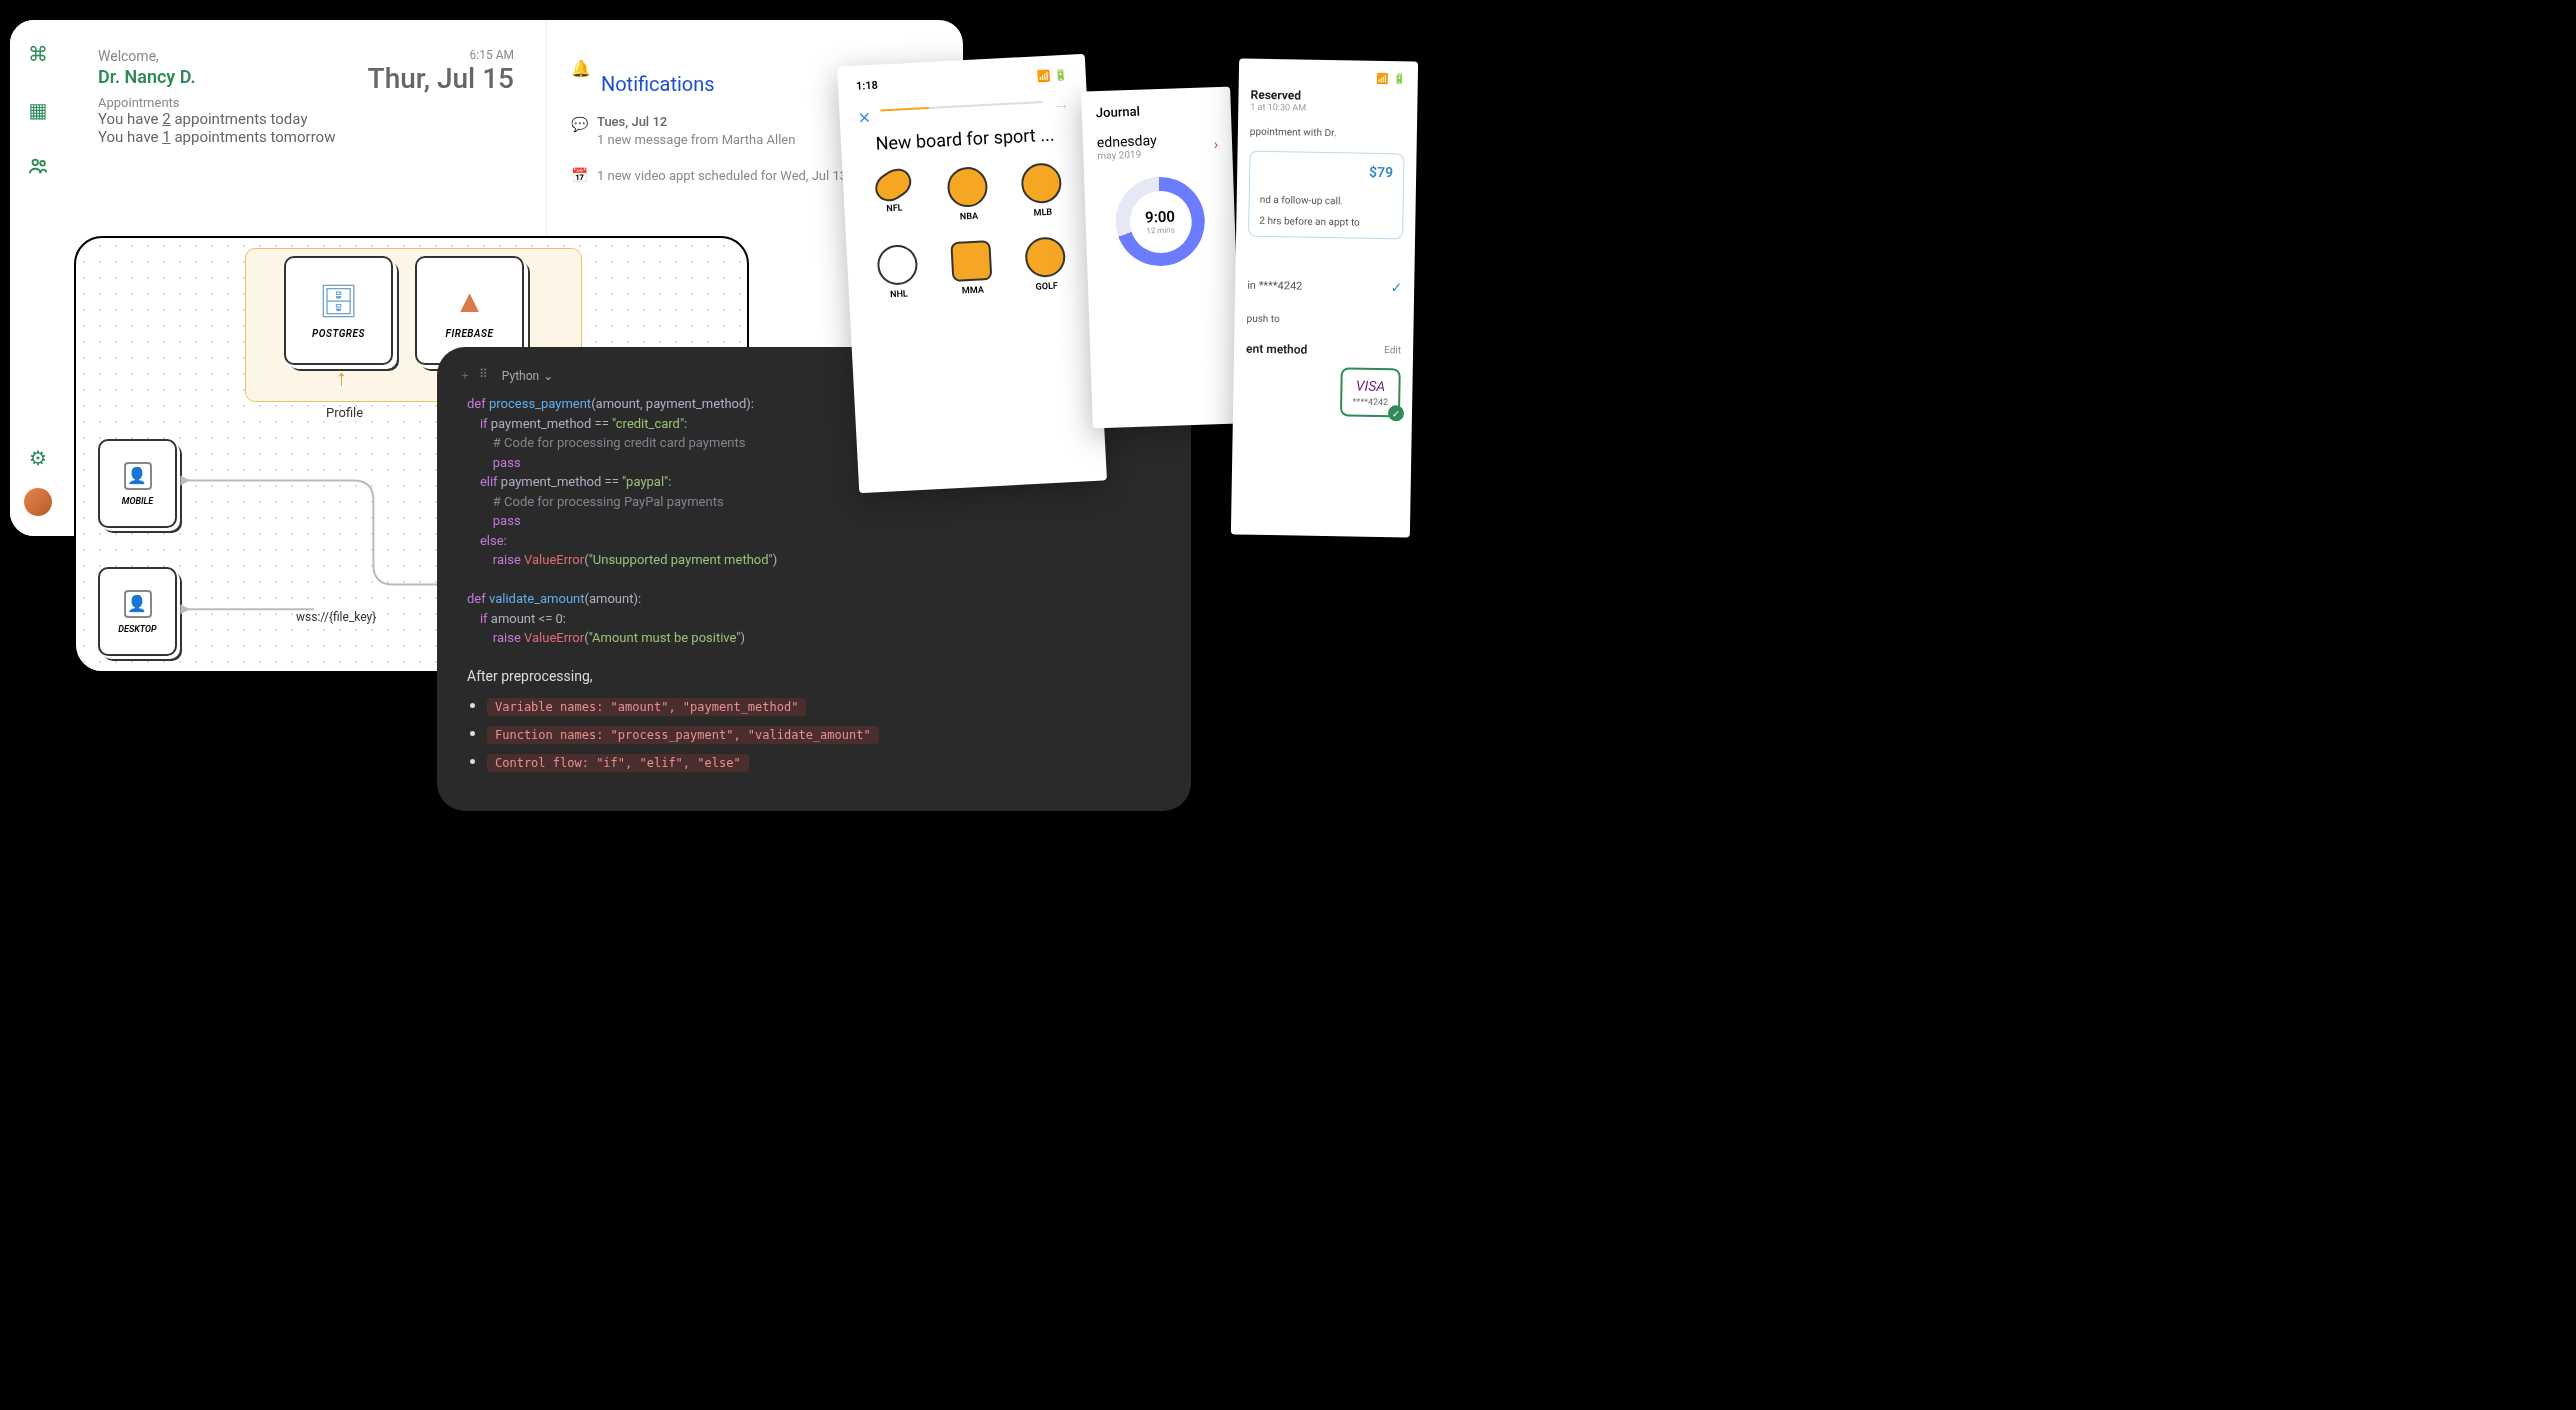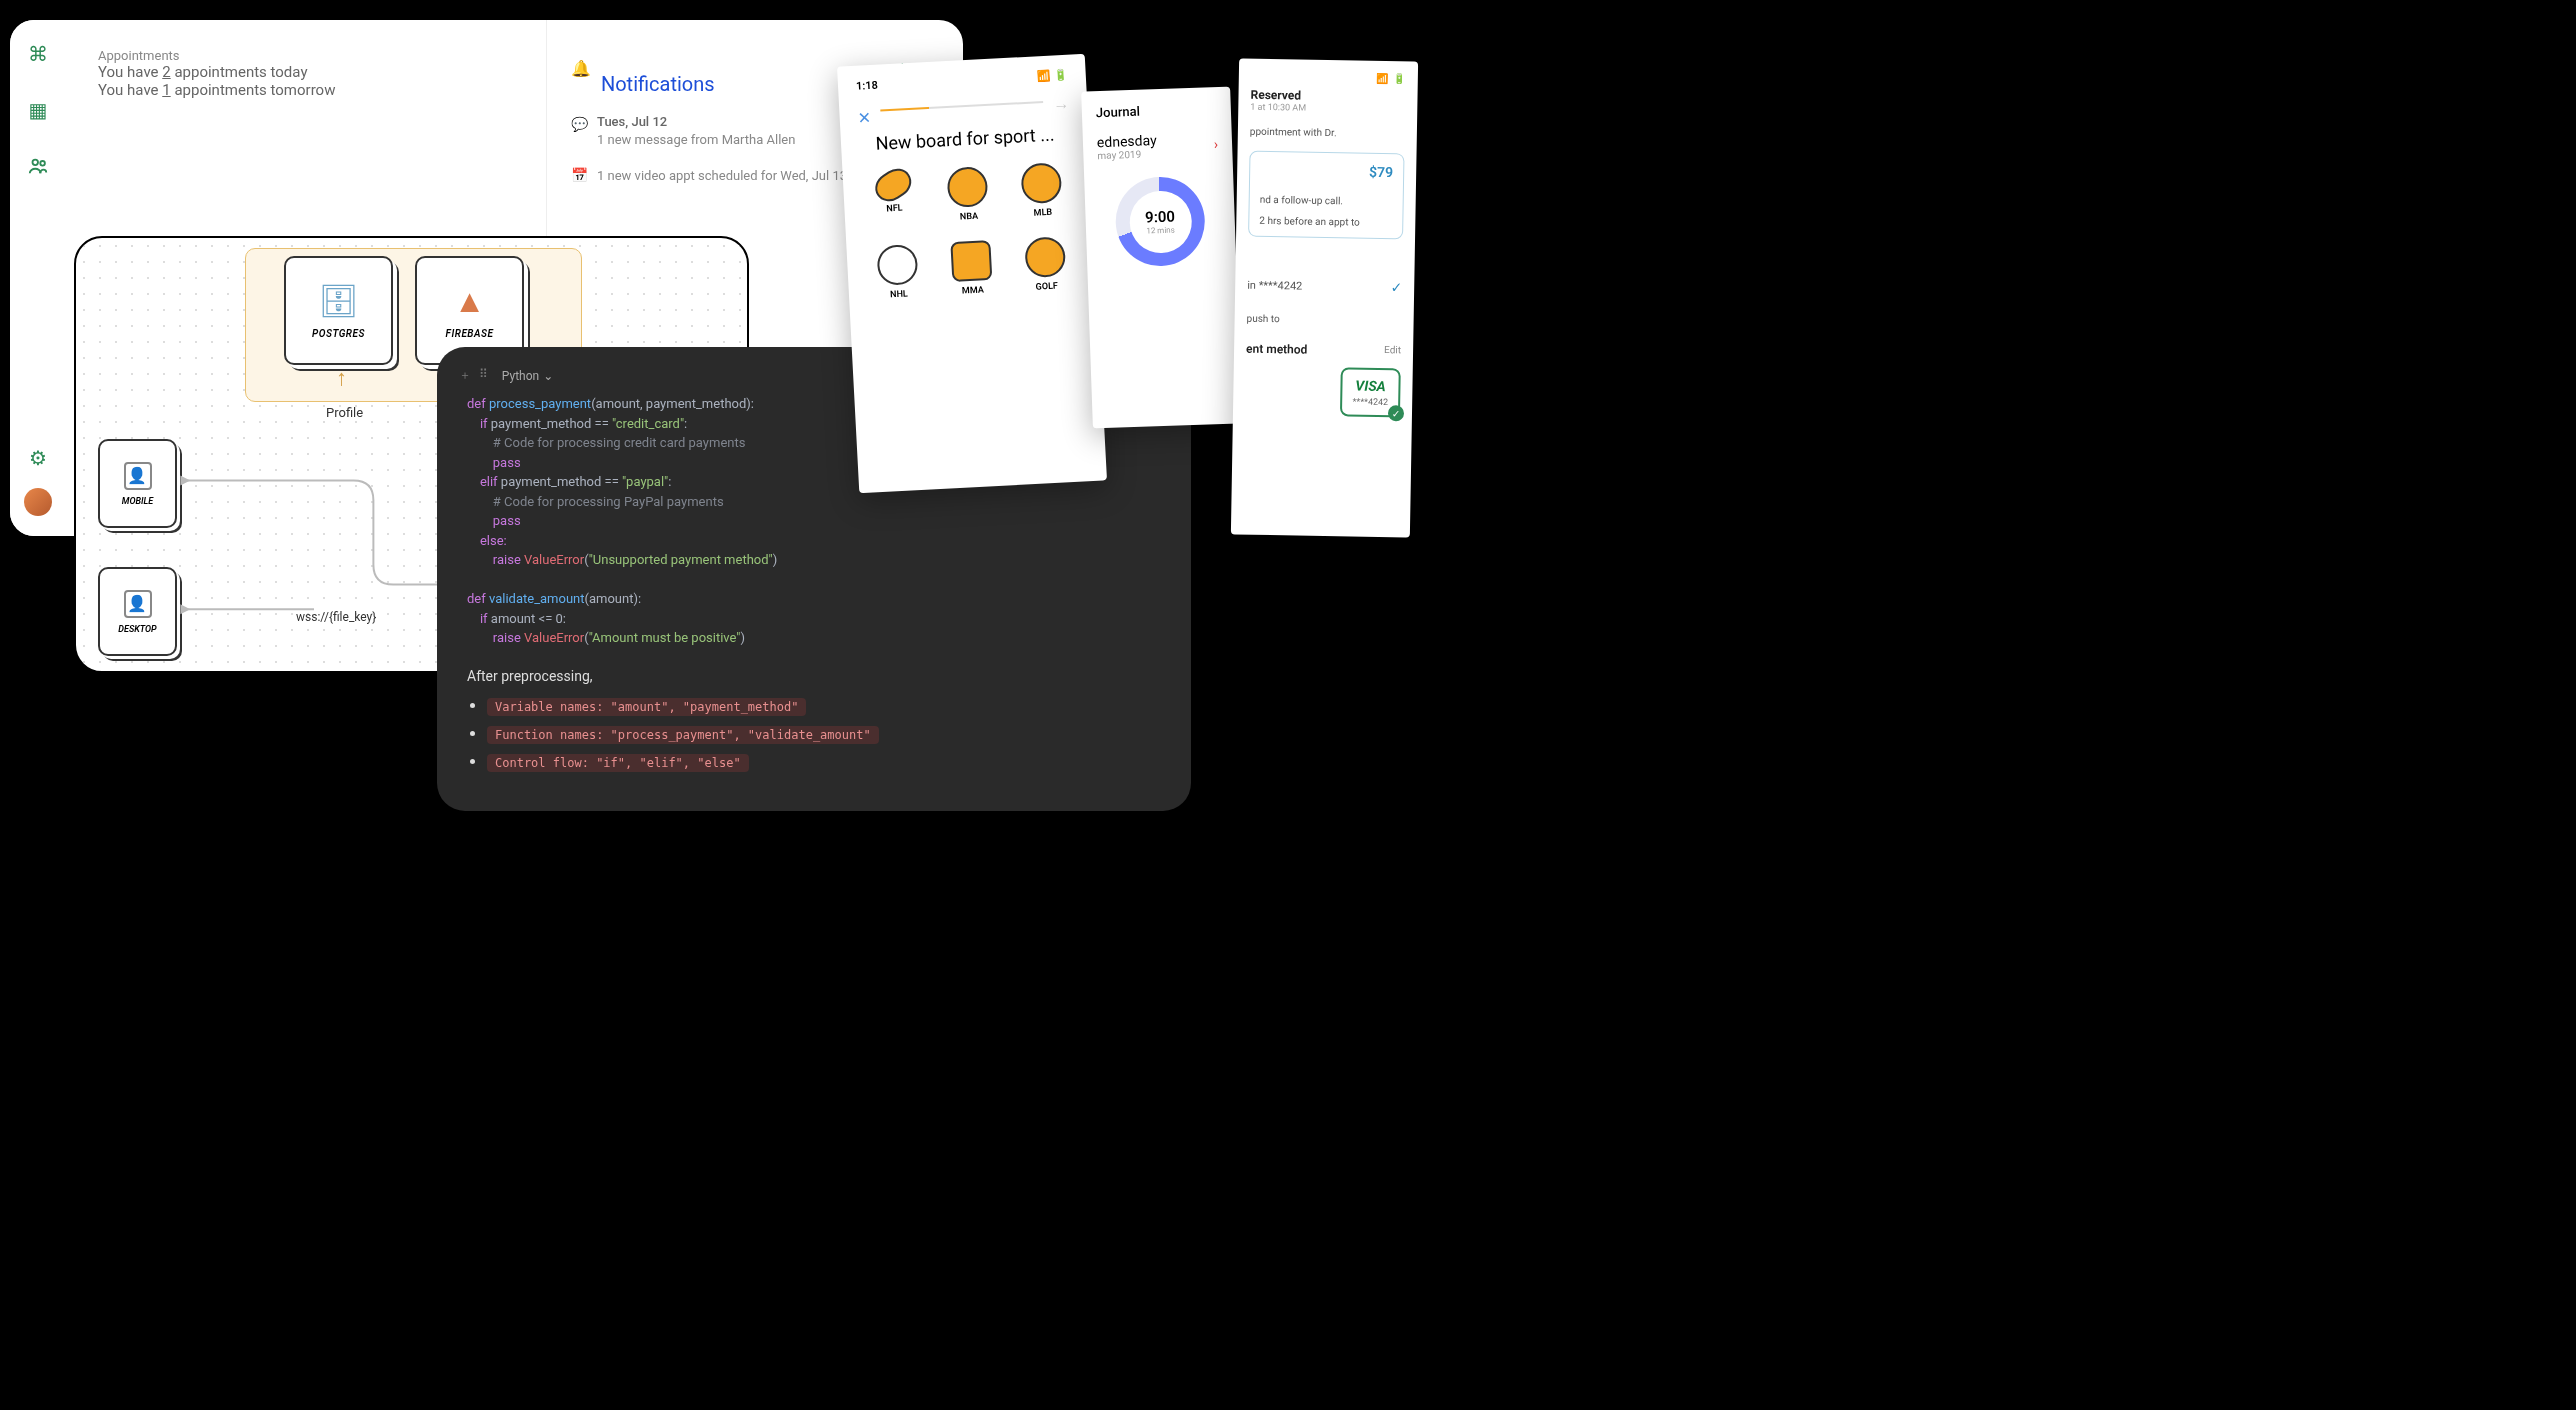--- a/index.html
+++ b/index.html
@@ -110,21 +110,21 @@
 .price { color: #2e8bc0; font-weight: 600; text-align: right; font-size: 14px; }
 .followup { margin-top: 16px; font-size: 10px; }
 .remind { margin-top: 10px; font-size: 10px; }
 .cardinfo { margin-top: 40px; display:flex; justify-content:space-between; align-items:center; }
 .check-icon { color: #2e8bc0; font-size: 14px; }
 .push { margin-top: 20px; font-size: 10px; }
 .pm-head { display:flex; justify-content:space-between; margin-top: 18px; }
 .pm-head h6 { font-size: 12px; font-weight:600; color:#222;}
 .pm-edit { color: #888; font-size: 10px; }
 .visa-card { margin-top: 10px; border: 2px solid #2e8b57; border-radius: 8px; padding: 8px 10px; display: inline-flex; flex-direction: column; align-items: center; gap: 3px; position: relative; float:right;}
-.visa-logo { color: #15803d; font-weight: 700; font-style: italic; font-size: 14px; }
+.visa-logo { color: #701a75; font-weight: 400; font-style: italic; font-size: 14px; }
 .visa-num { font-size: 9px; color: #666; }
 .visa-check { position: absolute; bottom: -6px; right: -6px; width: 16px; height: 16px; background: #2e8b57; border-radius: 50%; color: #fff; font-size: 10px; display: flex; align-items: center; justify-content: center; }
 </style>
 </head>
 <body style="">
 
 <div class="dashboard">
   <div class="sidebar">
     <div class="sb-icon">⌘</div>
     <div class="sb-icon">▦</div>
@@ -135,20 +135,30 @@
           <path d="M3 20c0-3 3-5 6-5s6 2 6 5"></path>
           <path d="M14 20c0-2 2-4 4-4s3 1 3 3"></path>
         </svg>
       </div>
     <div class="sb-bottom">
       <div class="sb-icon">⚙</div>
       <div class="avatar"></div>
     </div>
   </div>
   <div class="dash-main">
+    <div class="dash-header">
+      <div>
+        <div class="welcome-sm">Welcome,</div>
+        <div class="doctor-name">Dr. Nancy D.</div>
+      </div>
+      <div>
+        <div class="time-sm">6:15 AM</div>
+        <div class="date-lg">Thur, Jul 15</div>
+      </div>
+    </div>
     <div class="appt-label">Appointments</div>
     <div class="appt-line">
       <span>You have </span><span class="num">2</span><span> appointments today</span>
     </div>
     <div class="appt-line">
       <span>You have </span><span class="num">1</span><span> appointments tomorrow</span>
     </div>
   </div>
   <div class="dash-notif">
     <div class="notif-head">

